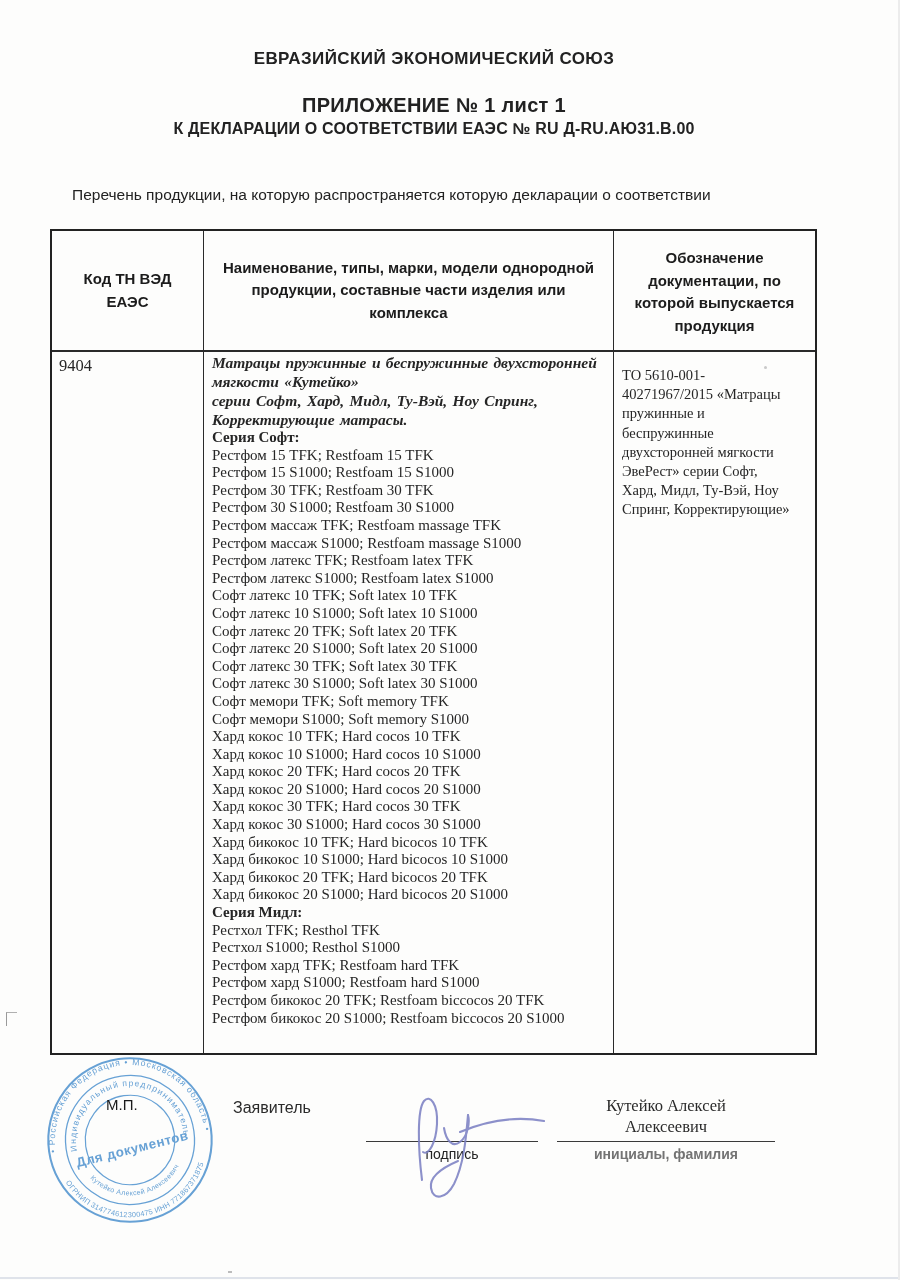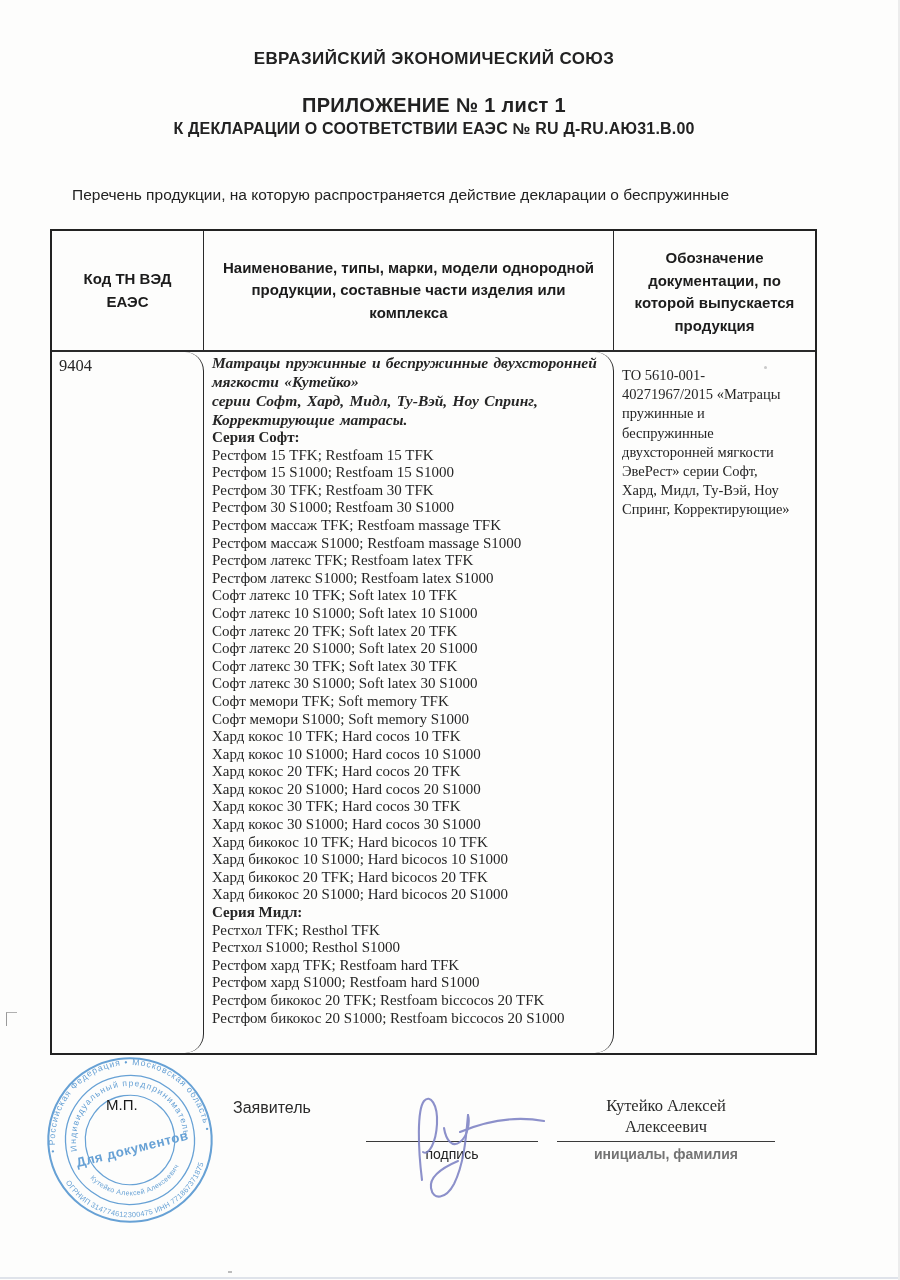--- a/index.html
+++ b/index.html
@@ -31,21 +31,21 @@
     position:absolute;left:50px;top:229px;
     width:763px;height:822px;
     border:2px solid #222;
     display:grid;
     grid-template-columns:152px 410px 1fr;
     grid-template-rows:121px 1fr;
     background:transparent;
   }
   .cell{border-right:1.6px solid #2a2a2a;border-bottom:1.6px solid #2a2a2a;box-sizing:border-box;}
   .cell.last-col{border-right:none;}
-  .cell.body-row{border-bottom:none;border-radius:19px;}
+  .cell.body-row{border-bottom:none;}
   .head-cell{
     display:flex;align-items:center;justify-content:center;
     text-align:center;
     font-weight:bold;font-size:15px;line-height:1.5;
     padding:4px 10px;
     border-bottom-width:2px;
   }
   .head-cell.top-align{align-items:flex-start;padding-top:16px;}
   .code-cell{
     font-family:"Liberation Serif","DejaVu Serif",serif;
@@ -92,21 +92,21 @@
   .right-edge{position:absolute;right:0;top:0;width:2px;height:1280px;background:#ececec;}
 </style>
 </head>
 <body>
 
 <div class="page">
 
   <div class="doc-title t1">ЕВРАЗИЙСКИЙ ЭКОНОМИЧЕСКИЙ СОЮЗ</div>
   <div class="doc-title t2">ПРИЛОЖЕНИЕ № 1 лист 1</div>
   <div class="doc-title t3">К ДЕКЛАРАЦИИ О СООТВЕТСТВИИ ЕАЭС № RU Д-RU.АЮ31.В.00</div>
-  <div class="intro">Перечень продукции, на которую распространяется действие декларации о беспружинные</div>
+  <div class="intro">Перечень продукции, на которую распространяется которую декларации о соответствии</div>
 
   <div class="decl-table">
     <div class="cell head-cell">Код ТН ВЭД ЕАЭС</div>
     <div class="cell head-cell">Наименование, типы, марки, модели однородной продукции, составные части изделия или комплекса</div>
     <div class="cell head-cell last-col top-align">Обозначение документации, по которой выпускается продукция</div>
 
     <div class="cell body-row code-cell">9404</div>
     <div class="cell body-row product-cell">
         <div class="ln bi">Матрацы пружинные и беспружинные двухсторонней</div>
         <div class="ln bi">мягкости «Кутейко»</div>

